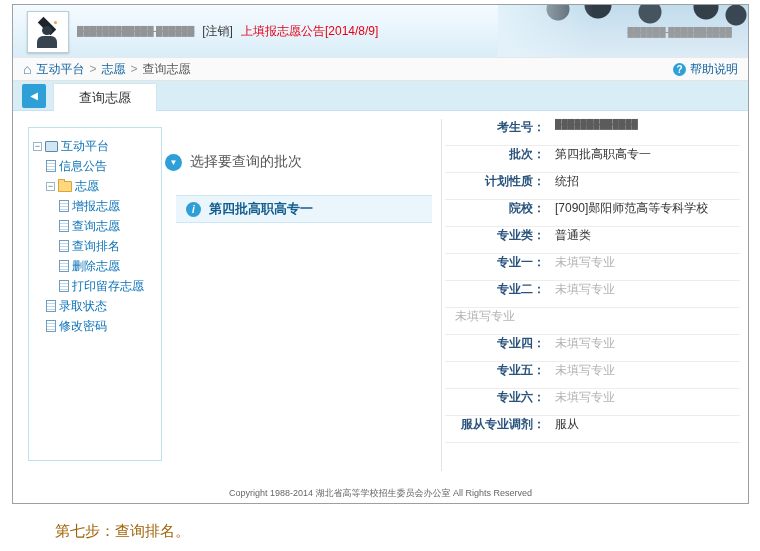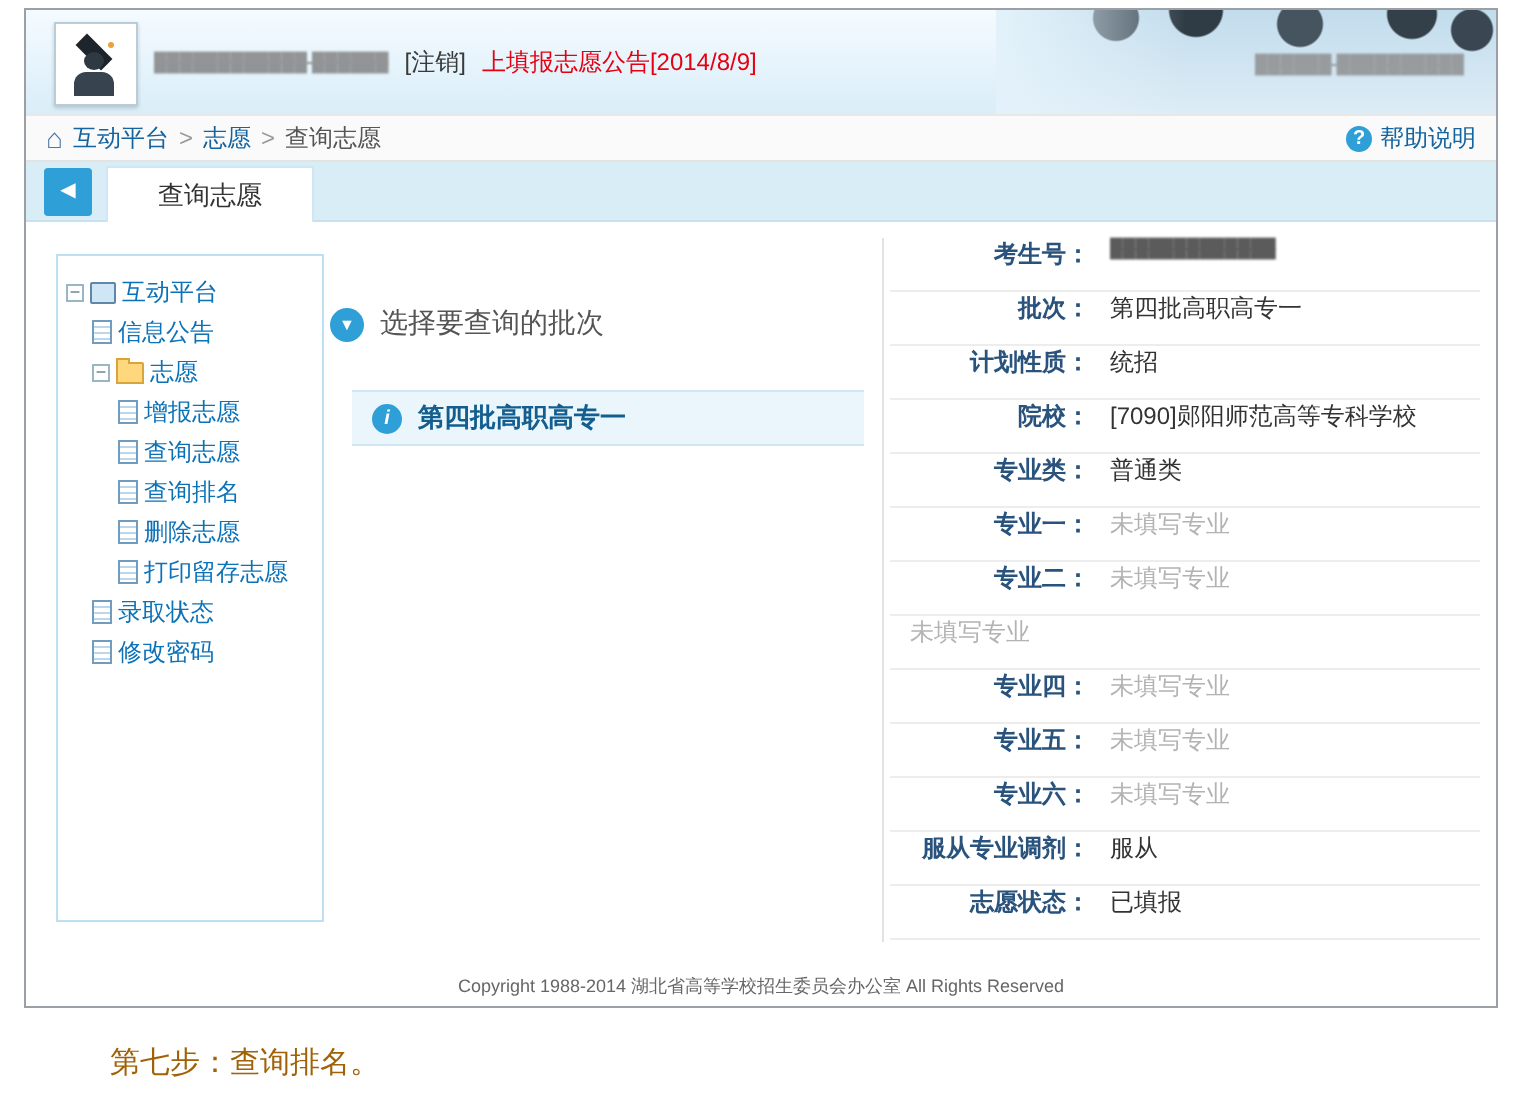--- a/index.html
+++ b/index.html
@@ -211,24 +211,20 @@
         <span class="dvalue">未填写专业</span>
       </div>
       <div class="drow muted">
         <span class="dlabel">专业六：</span>
         <span class="dvalue">未填写专业</span>
       </div>
       <div class="drow">
         <span class="dlabel">服从专业调剂：</span>
         <span class="dvalue">服从</span>
       </div>
-      <div class="drow">
-        <span class="dlabel">志愿状态：</span>
-        <span class="dvalue">已填报</span>
-      </div>
     </div>
 
   </div>
 
   <div class="footer">Copyright 1988-2014 湖北省高等学校招生委员会办公室 All Rights Reserved</div>
 </div>
 
 <div class="caption">第七步：查询排名。</div>
 
 </body></html>

